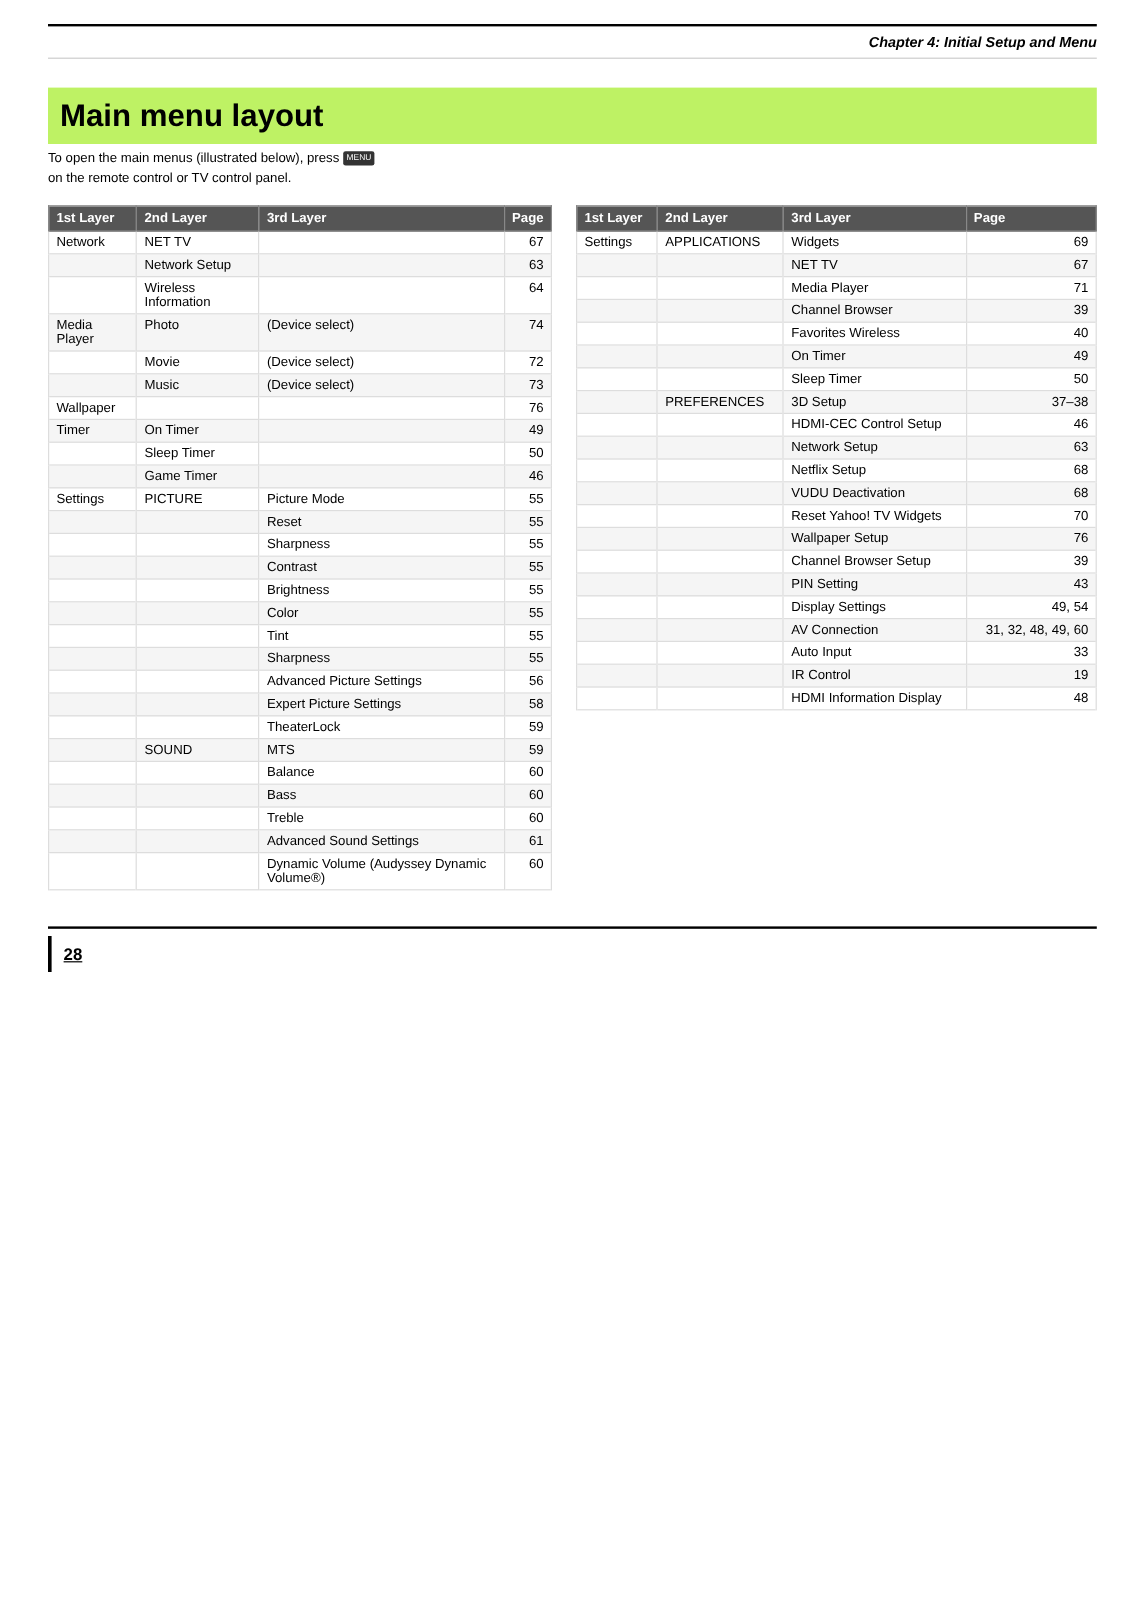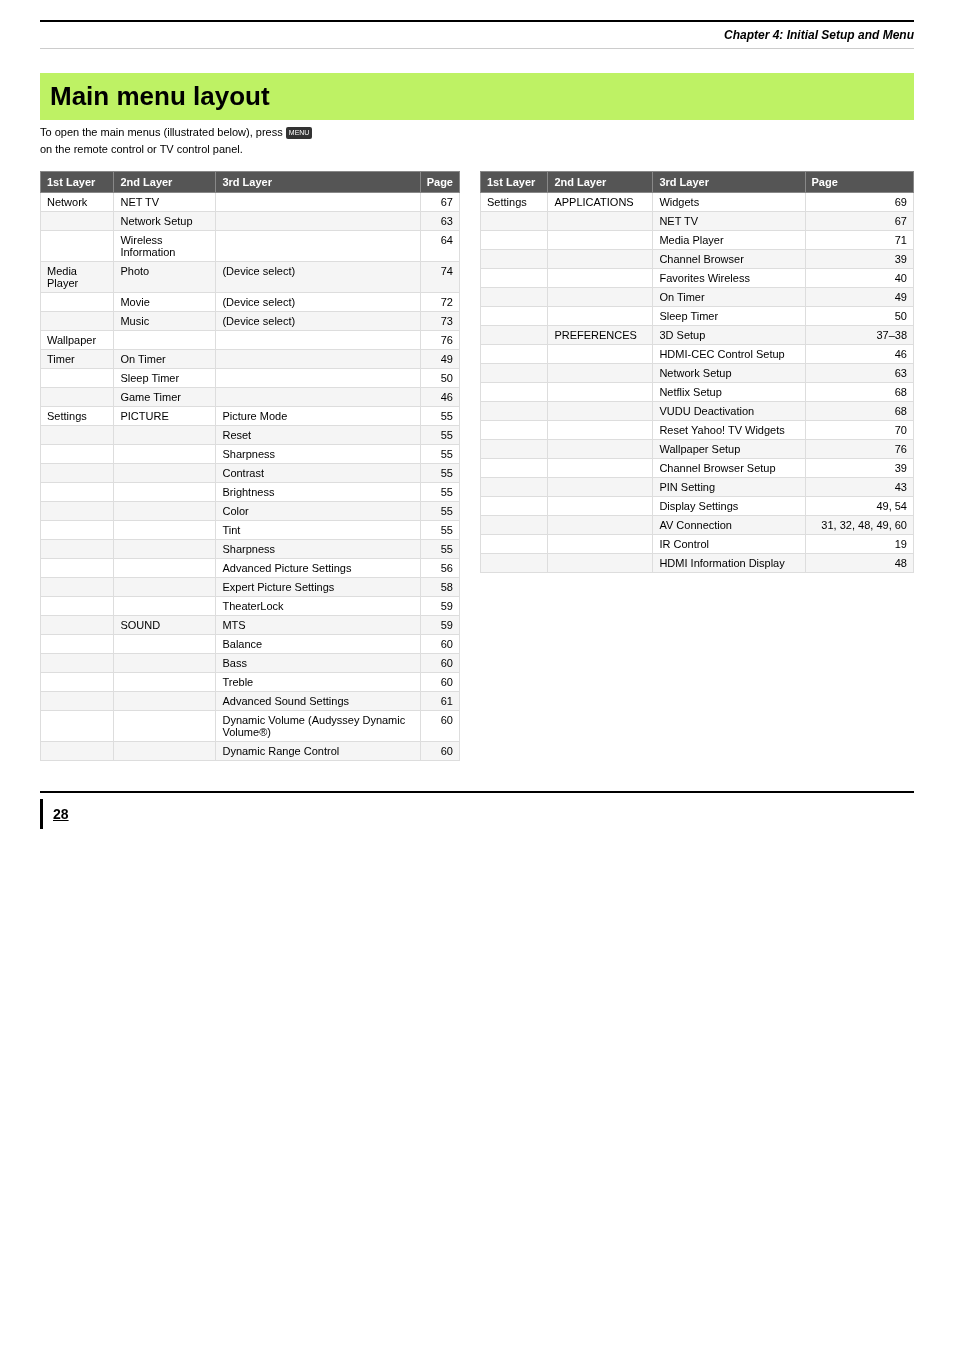--- a/index.html
+++ b/index.html
@@ -292,26 +292,20 @@
             <tr>
               <td></td>
               <td></td>
               <td>Advanced Sound Settings</td>
               <td>61</td>
             </tr>
             <tr>
               <td></td>
               <td></td>
               <td>Dynamic Volume (Audyssey Dynamic Volume®)</td>
-              <td>60</td>
-            </tr>
-            <tr>
-              <td></td>
-              <td></td>
-              <td>Dynamic Range Control</td>
               <td>60</td>
             </tr>
           </tbody>
       </table>
     </div>
 
     <div class="right-table-container">
       <table>
         <thead>
           <tr>
@@ -426,20 +420,26 @@
             </tr>
             <tr>
               <td></td>
               <td></td>
               <td>AV Connection</td>
               <td>31, 32, 48, 49, 60</td>
             </tr>
             <tr>
               <td></td>
               <td></td>
+              <td>Auto Input</td>
+              <td>33</td>
+            </tr>
+            <tr>
+              <td></td>
+              <td></td>
               <td>IR Control</td>
               <td>19</td>
             </tr>
             <tr>
               <td></td>
               <td></td>
               <td>HDMI Information Display</td>
               <td>48</td>
             </tr>
           </tbody>

